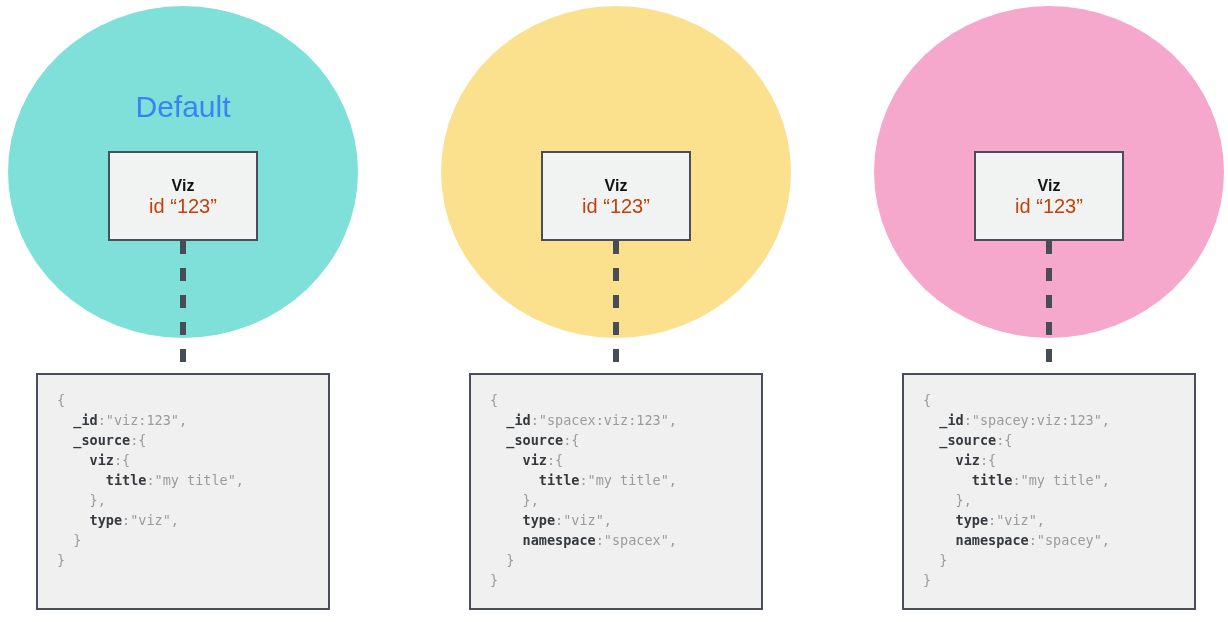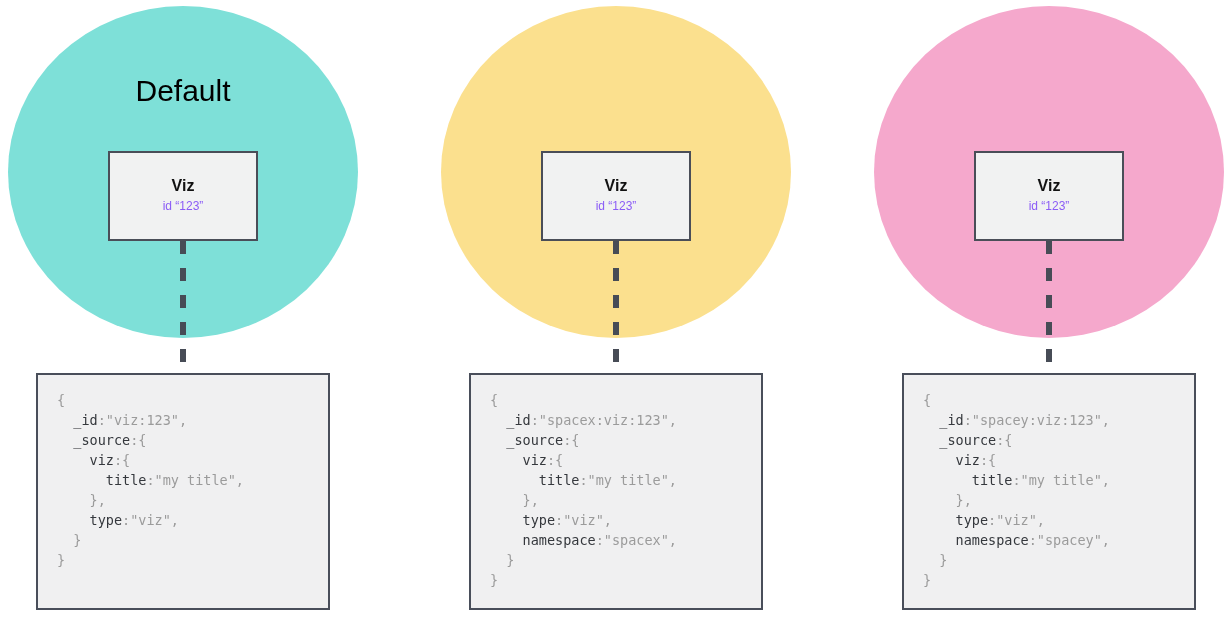--- a/index.html
+++ b/index.html
@@ -14,35 +14,35 @@
   .col-0 { left: 8px; }
   .col-1 { left: 441px; }
   .col-2 { left: 874px; }
 
   .circle {
     position: absolute; top: 6px; left: 0;
     width: 350px; height: 332px;
     border-radius: 50%;
   }
   .space-label {
-    position: absolute; top: 74px; left: 0; width: 350px;
+    position: absolute; top: 90px; left: 0; width: 350px;
     text-align: center;
     font-size: 30px; line-height: 34px;
-    color: #000000;
+    color: #3b82f6;
   }
   .viz-box {
     position: absolute; top: 151px; left: 100px;
     width: 150px; height: 90px;
     background: #f1f2f2;
     border: 2px solid #4a4e58;
     display: flex; flex-direction: column;
     align-items: center; justify-content: center;
   }
   .viz-title { font-weight: bold; font-size: 16px; line-height: 21px; color: #121212; }
-  .viz-id { font-size: 12px; line-height: 21px; color: #8b5cf6; }
+  .viz-id { font-size: 20px; line-height: 21px; color: #c2410c; }
 
   .connector {
     position: absolute; top: 241px; left: 172px;
     width: 6px; height: 132px;
     background: repeating-linear-gradient(
       to bottom,
       var(--connector-color, #474c56) 0 13px,
       transparent 13px 27px
     );
   }
@@ -50,21 +50,21 @@
   .code-box {
     position: absolute; top: 373px; left: 28px;
     width: 294px; height: 237px;
     background: #f0f0f1;
     border: 2px solid #494e5a;
     padding: 15px 6px 0 19px;
     font-family: "DejaVu Sans Mono", monospace;
     font-size: 13.5px;
   }
   .code-line { white-space: pre; line-height: 20px; }
-  .code-key { color: var(--key-color, #35383d); font-weight: normal; }
+  .code-key { color: var(--key-color, #35383d); font-weight: bold; }
   .code-plain { color: var(--plain-color, #9b9b9b); }
 </style>
 </head>
 <body style="background: rgb(255, 255, 255);">
 
 <div class="canvas">
 
   <div class="col col-0">
     <div class="circle" style="background-color: rgb(126, 224, 216);"></div>
     <div class="space-label">Default</div>

